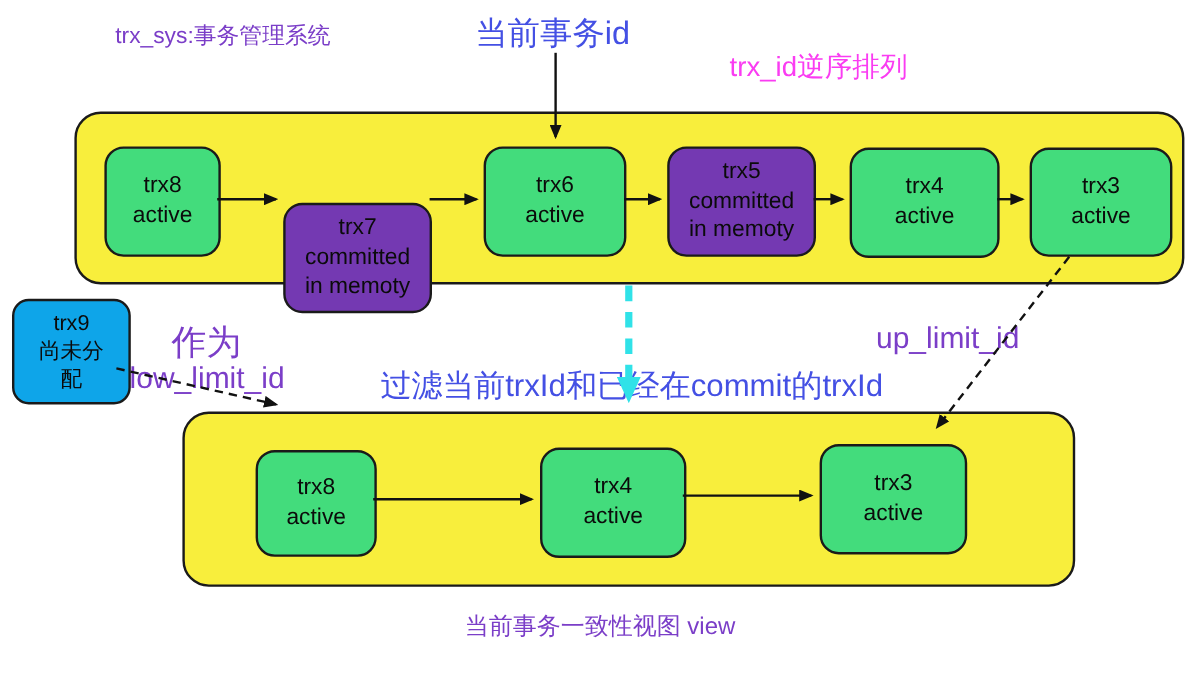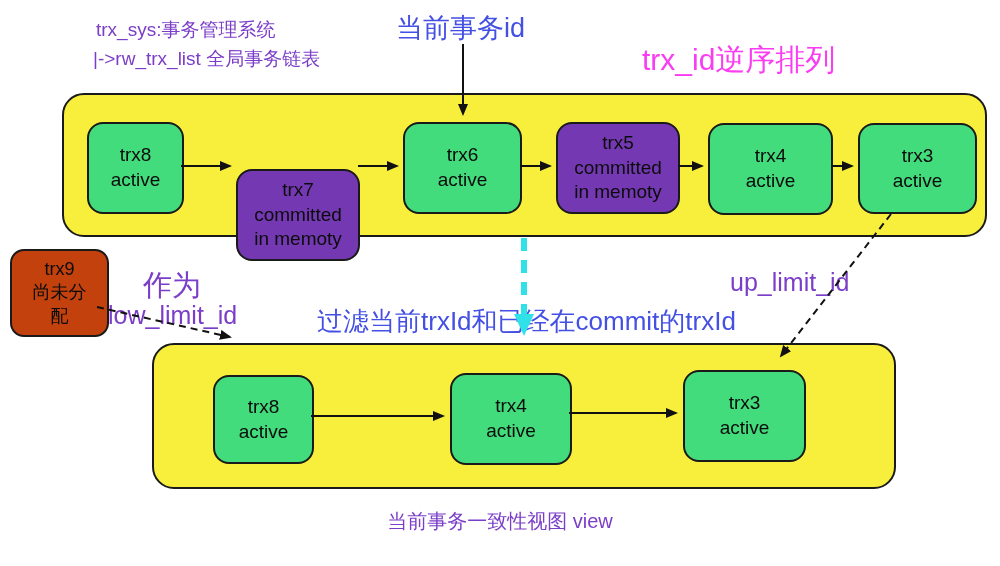--- a/index.html
+++ b/index.html
@@ -10,21 +10,21 @@
   .container-rect{
     position:absolute;background:var(--yellow);border:2px solid #1a1a1a;border-radius:22px;
   }
   .node{
     position:absolute;border:2px solid #1a1a1a;border-radius:16px;
     display:flex;align-items:center;justify-content:center;text-align:center;
     white-space:pre-line;font-size:19px;line-height:1.3;color:#0b0b0b;
   }
   .node.green{background:var(--green);}
   .node.purple{background:var(--purple);}
-  .node.white{background:#c2410c;border-radius:14px;border-width:2.5px;}
+  .node.white{background:#0ea5e9;border-radius:14px;border-width:2.5px;}
   .lbl{position:absolute;white-space:nowrap;}
   .purple-text{color:var(--purpleText);}
   .blue-text{color:var(--blue);}
   .magenta-text{color:var(--magenta);}
   .overlay{position:absolute;left:0;top:0;z-index:10;pointer-events:none;}
   .z1{z-index:1}.z3{z-index:3}.z4{z-index:4}
 </style>
 </head>
 <body>
 
@@ -53,23 +53,22 @@
   <div class="node green z3" style="left:450px;top:373px;width:118px;height:88px;">trx4
 active</div>
   <div class="node green z3" style="left:683px;top:370px;width:119px;height:88px;">trx3
 active</div>
 
   <div class="node white z3" style="left:10px;top:249px;width:95px;height:84px;font-size:18px;">trx9
 尚未分
 配</div>
 
   <div class="lbl purple-text z4" style="left:76px;top:17px;font-size:19px;margin-left:20px;">trx_sys:事务管理系统</div>
-  <div class="lbl purple-text z4" style="left:93px;top:46px;font-size:19px;">|-&gt;rw_trx_list 全局事务链表</div>
   <div class="lbl blue-text z4" style="left:396px;top:10px;font-size:27px;">当前事务id</div>
-  <div class="lbl magenta-text z4" style="left:642px;top:40px;font-size:30px;">trx_id逆序排列</div>
+  <div class="lbl magenta-text z4" style="left:608px;top:40px;font-size:23px;">trx_id逆序排列</div>
   <div class="lbl purple-text z4" style="left:143px;top:266px;font-size:29px;">作为</div>
   <div class="lbl purple-text z4" style="left:108px;top:301px;font-size:25px;">low_limit_id</div>
   <div class="lbl blue-text z4" style="left:317px;top:276px;font-size:26px;margin-top:28px;">过滤当前trxId和已经在commit的trxId</div>
   <div class="lbl purple-text z4" style="left:730px;top:268px;font-size:25px;">up_limit_id</div>
   <div class="lbl purple-text z4" style="left:150px;top:508px;width:700px;text-align:center;font-size:20px;">当前事务一致性视图 view</div>
 
   <svg class="overlay" width="1000" height="566" viewBox="0 0 1000 566">
     <defs>
       <marker id="ah" markerUnits="userSpaceOnUse" markerWidth="12" markerHeight="10" viewBox="0 0 12 10" refX="10" refY="5" orient="auto">
         <path d="M0,0 L12,5 L0,10 z" fill="#111"></path>

